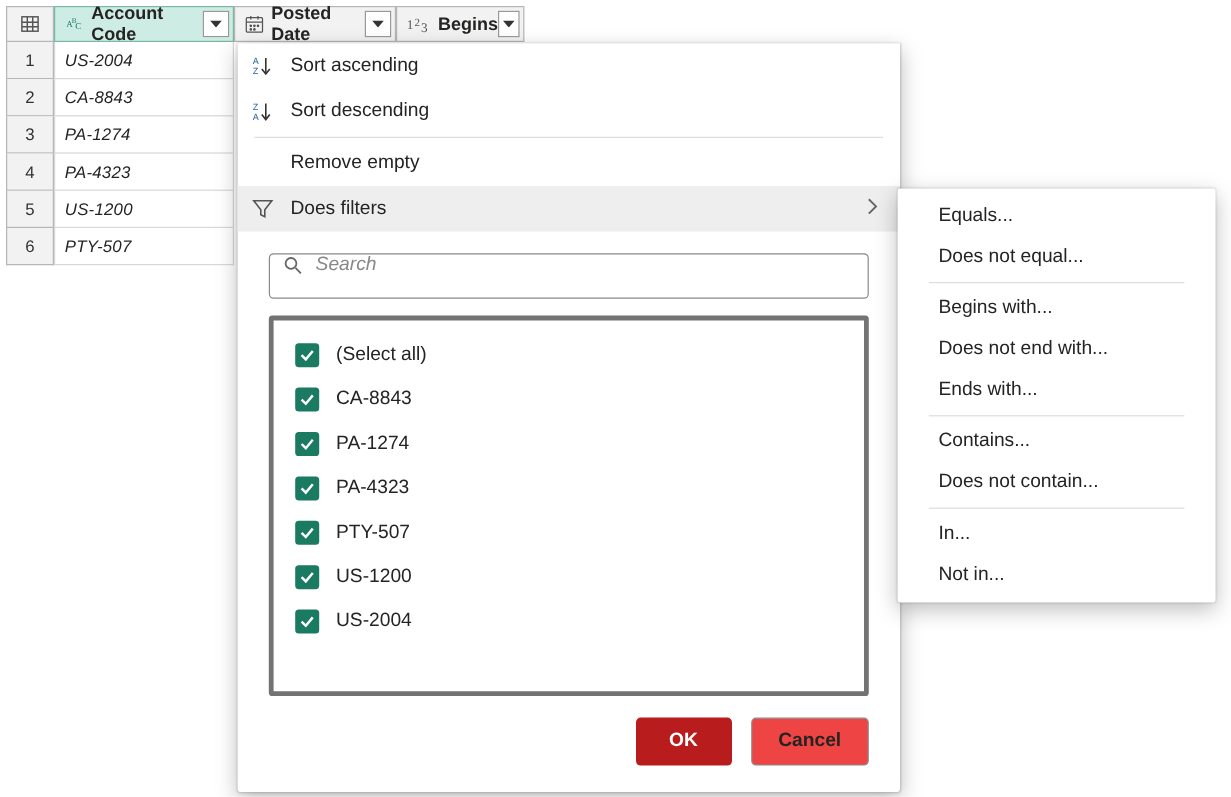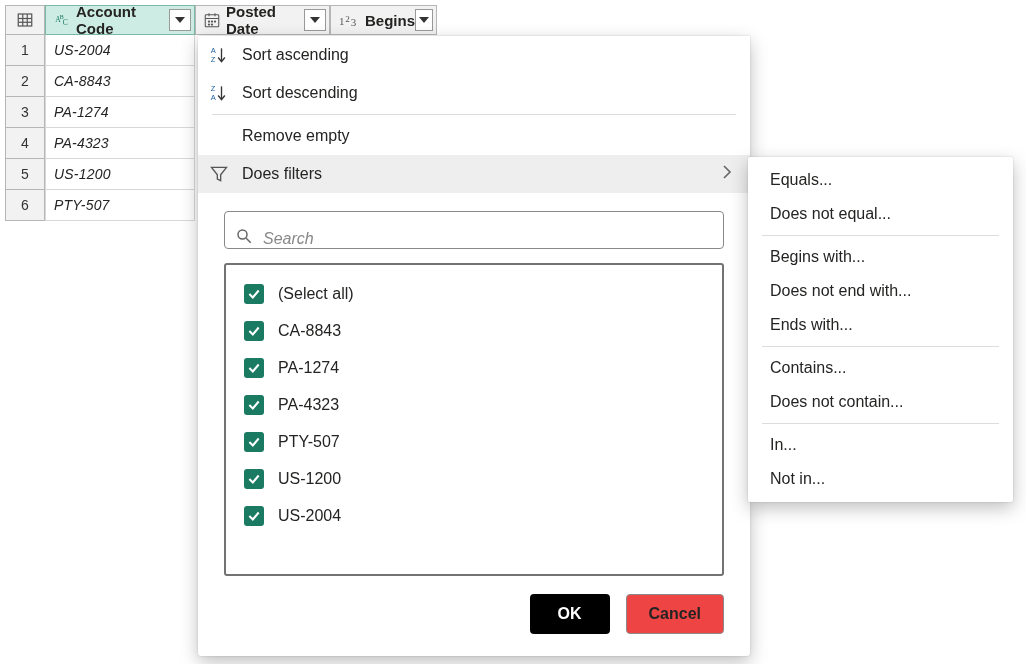--- a/index.html
+++ b/index.html
@@ -79,38 +79,38 @@
     .dd-row .ri { width: 22px; display:flex; justify-content:center; color:#3b3a39;}
     .dd-row.ico-filter .ri { color:#666; }
     .dd-row .rl { flex:1; }
     .dd-row .sub { margin-right: 18px; color:#666; }
     .dd-sep { height:1px; background:#ddd; margin: 2px 14px; }
 
     .dd-search {
       margin: 18px 26px 14px;
     }
     .dd-search .inp {
-      display:flex; align-items:flex-end;
+      display:flex; align-items:flex-start;
       height: 38px;
       border:1px solid #8a8a8a;
       border-radius: 4px;
       padding: 0 10px;
       gap: 10px;
     }
     .dd-search input {
       border:none; outline:none;
       font-size: 16px; color:#666; font-style: italic;
       width: 100%;
       background: transparent;
     }
     .dd-search input::placeholder { color:#888; font-style: italic; }
 
     .dd-list {
       margin: 0 26px;
-      border:2px solid #737373;
+      border:4px solid #737373;
       border-radius: 3px;
       padding: 10px 12px 40px;
     }
     .dd-item {
       display:flex; align-items:center;
       height: 37px; gap: 14px;
       padding-left: 6px;
       font-size: 16px;
       cursor: pointer;
     }
@@ -128,35 +128,35 @@
       margin: 18px 26px 0;
     }
     .btn {
       height: 40px; min-width: 80px;
       padding: 0 22px;
       border-radius: 4px;
       font-size: 16px; font-weight: 600;
       cursor: pointer;
     }
     .btn-primary {
-      background:#000000; color:#fff; border:none;
+      background:#b91c1c; color:#fff; border:none;
     }
     .btn-secondary {
       background:#ef4444; color:#252423; border:1px solid #8a8a8a;
     }
 
     
     .submenu {
       position: absolute;
       top: 157px; left: 748px;
       width: 265px;
       background:#fff;
       box-shadow: 0 6px 18px rgba(0,0,0,.25), 0 0 2px rgba(0,0,0,.18);
       border-radius: 2px;
-      padding: 6px 4px;
+      padding: 6px 16px;
     }
     .sm-item {
       height: 34px; display:flex; align-items:center;
       padding: 0 18px;
       font-size: 16px;
       cursor:pointer;
     }
     .sm-sep { height:1px; background:#ddd; margin: 4px 10px; }
   </style>
 </head>

